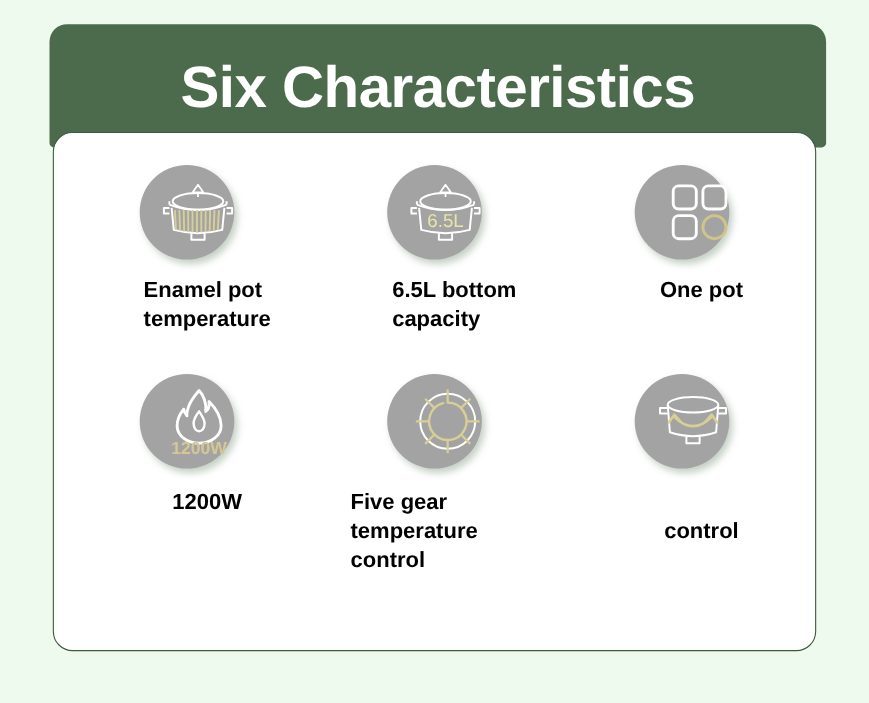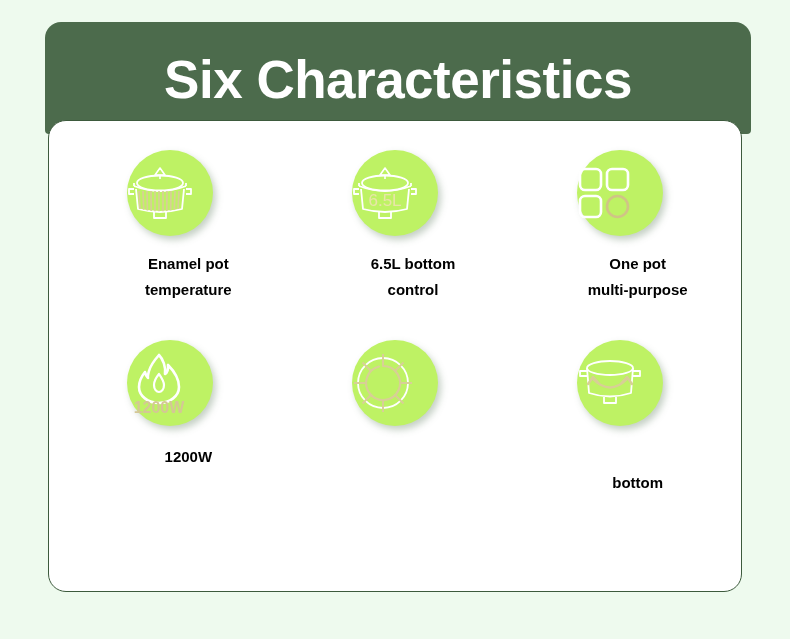--- a/index.html
+++ b/index.html
@@ -76,33 +76,32 @@
     display: flex;
     flex-direction: column;
     align-items: center;
     justify-content: flex-start;
   }
 
   .icon-circle {
     width: 86px;
     height: 86px;
     border-radius: 50%;
-    background: #bef264;
+    background: #a3a3a3;
     box-shadow: 3px 4px 7px rgba(90, 120, 90, 0.35);
     display: flex;
     align-items: center;
-    justify-content: flex-start;
+    justify-content: flex-end;
     flex: 0 0 auto;
   }
 
   .feature-label {
     margin-top: 15px;
-    text-align: center;
     color: #000000;
-    font-size: 15px;
+    font-size: 20px;
     font-weight: bold;
     line-height: 26px;
     font-family: "Liberation Sans", sans-serif;
     max-width: 230px;
     margin-left: 36px;
   }
 
   .row2 .feature-label {
     margin-top: 18px;
   }
@@ -174,36 +173,35 @@
           <line x1="59" y1="21" x2="59" y2="18" stroke="#ffffff" stroke-width="1.8"></line>
           <path d="M7 24 L2 24 L2 29 L7 29" fill="none" stroke="#ffffff" stroke-width="1.8" stroke-linejoin="round"></path>
           <path d="M59 24 L64 24 L64 29 L59 29" fill="none" stroke="#ffffff" stroke-width="1.8" stroke-linejoin="round"></path>
           <path d="M9 24 L11 44 Q33 50 55 44 L57 24" fill="none" stroke="#ffffff" stroke-width="1.8" stroke-linejoin="round"></path>
           <path d="M27 47 L27 53 L39 53 L39 47" fill="none" stroke="#ffffff" stroke-width="1.8" stroke-linejoin="round"></path>
           <text x="33" y="41" text-anchor="middle" fill="#e8e5a8" font-family="Liberation Sans, sans-serif" font-size="17">6.5L</text>
         </svg>
       </div>
       <div class="feature-label">
         <span>6.5L bottom</span><br>
-        <span>control</span>
+        <span>capacity</span>
       </div>
     </div>
 
     <div class="feature-cell">
       <div class="icon-circle">
         <svg width="54" height="54" viewBox="0 0 54 54">
           <rect x="3" y="3" width="21" height="21" rx="5" fill="none" stroke="#ffffff" stroke-width="2.6"></rect>
           <rect x="30" y="3" width="21" height="21" rx="5" fill="none" stroke="#ffffff" stroke-width="2.6"></rect>
           <rect x="3" y="30" width="21" height="21" rx="5" fill="none" stroke="#ffffff" stroke-width="2.6"></rect>
           <circle cx="40.5" cy="40.5" r="10.5" fill="none" stroke="#d0c486" stroke-width="2.6"></circle>
         </svg>
       </div>
       <div class="feature-label">
         <span>One pot</span><br>
-        <span>multi-purpose</span>
       </div>
     </div>
 
     <div class="feature-cell row2">
       <div class="icon-circle">
         <svg width="64" height="64" viewBox="0 0 64 64">
 
           <path d="M32 4 C32 4 24 13 22 20 C20.5 25 21 27 21 27 C21 27 18.5 24 18 21 C14 26 12 31 12 36 C12 45 21 52 32 52 C43 52 52 45 52 36 C52 28 47 20 41 14 C41.5 19 40 22 38 23 C39 16 36 8 32 4 Z" fill="none" stroke="#ffffff" stroke-width="2.6" stroke-linejoin="round"></path>
 
           <path d="M32 23 C32 23 27 29 27 34 C27 38.5 29.5 41 32 41 C34.5 41 37 38.5 37 34 C37 30 34 26 32 23 Z" fill="none" stroke="#ffffff" stroke-width="2.2" stroke-linejoin="round"></path>
@@ -227,20 +225,24 @@
             <line x1="51.5" y1="51.5" x2="43" y2="43"></line>
             <line x1="31" y1="60" x2="31" y2="48"></line>
             <line x1="10.5" y1="51.5" x2="19" y2="43"></line>
             <line x1="2" y1="31" x2="14" y2="31"></line>
             <line x1="10.5" y1="10.5" x2="19" y2="19"></line>
           </g>
 
           <path d="M31 14 A17 17 0 1 1 27 14.5" fill="none" stroke="#d8cf96" stroke-width="2.2" stroke-linecap="round"></path>
         </svg>
       </div>
+      <div class="feature-label">
+        <span>Five gear</span><br>
+        <span>temperature control</span>
+      </div>
     </div>
 
     <div class="feature-cell row2">
       <div class="icon-circle">
         <svg width="66" height="50" viewBox="0 0 66 50">
 
           <ellipse cx="33" cy="10" rx="23" ry="7" fill="none" stroke="#ffffff" stroke-width="1.8"></ellipse>
 
           <path d="M10 13 L3 13 L3 18 L10 18" fill="none" stroke="#ffffff" stroke-width="1.8" stroke-linejoin="round"></path>
           <path d="M56 13 L63 13 L63 18 L56 18" fill="none" stroke="#ffffff" stroke-width="1.8" stroke-linejoin="round"></path>
@@ -249,18 +251,18 @@
 
           <path d="M27 39 L27 45 L39 45 L39 39" fill="none" stroke="#ffffff" stroke-width="1.8" stroke-linejoin="round"></path>
 
           <path d="M16 21 Q33 38 50 21" fill="none" stroke="#d8cf96" stroke-width="2.4" stroke-linecap="round"></path>
           <path d="M11 26 L16 19 L21.5 25" fill="none" stroke="#d8cf96" stroke-width="2.4" stroke-linejoin="round" stroke-linecap="round"></path>
           <path d="M44.5 25 L50 19 L55 26" fill="none" stroke="#d8cf96" stroke-width="2.4" stroke-linejoin="round" stroke-linecap="round"></path>
         </svg>
       </div>
       <div class="feature-label">
         <br>
-        <span>bottom</span>
+        <span>control</span>
       </div>
     </div>
 
   </div>
 </div>
 
 </body></html>

